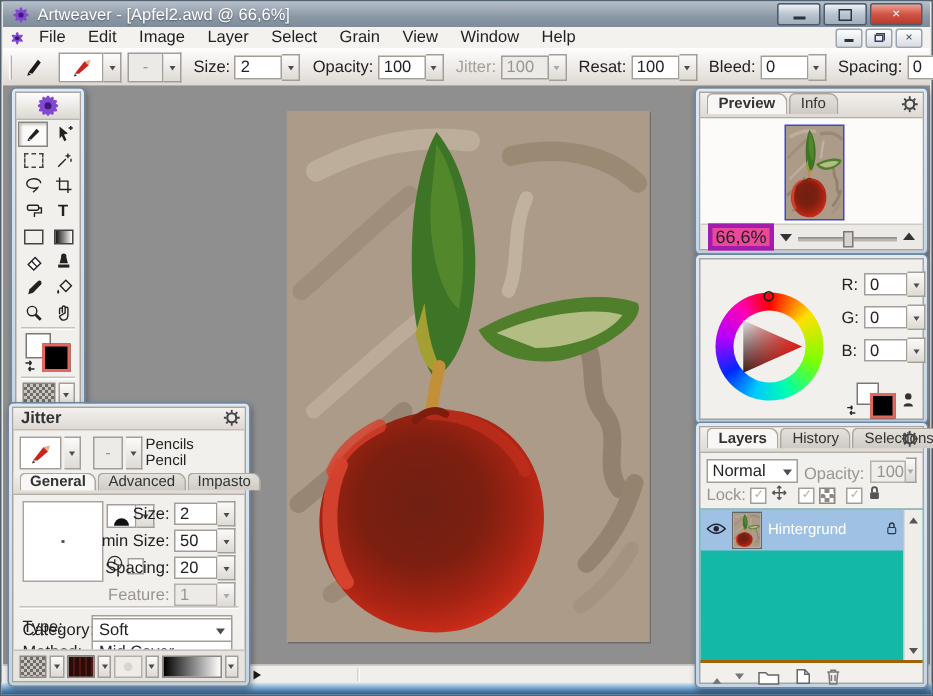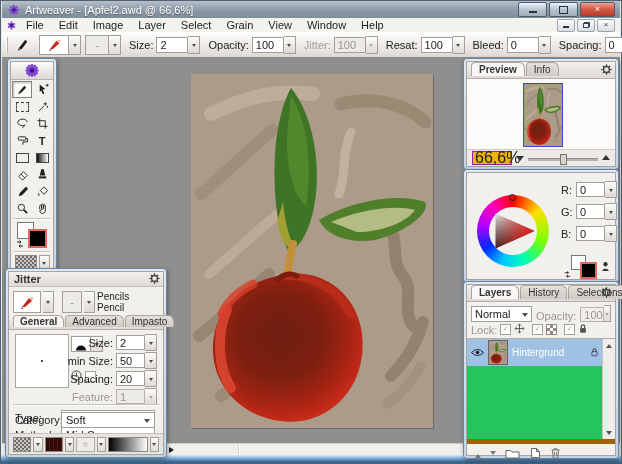--- a/index.html
+++ b/index.html
@@ -84,21 +84,21 @@
   .swap{position:absolute;left:4px;top:19px;width:10px;height:10px}
   .pattern-row{display:flex;align-items:center;justify-content:center;gap:2px;padding-top:2px}
   .noise{width:20px;height:13px;border:1px solid #8d8881;
          background:repeating-conic-gradient(#6f6b66 0 25%,#c9c5bf 0 50%) 0 0/4px 4px}
   .spn2{width:9px;height:13px;border:1px solid #a39e97;background:linear-gradient(#fbfbfa,#dedad4);
         display:flex;align-items:center;justify-content:center}
   
   .pv-body{position:relative;height:70px;background:#fcfbfa;border-bottom:1px solid #cfcac4}
   .pv-thumb{position:absolute;left:56px;top:4px;width:38px;height:62px;border:1px solid #3b49c8}
   .pv-bottom{position:relative;height:16px;background:#eceae6;display:flex;align-items:center;padding:0 5px;gap:4px}
-  .pv-zoom{width:36px;height:12px;border:1px solid #a21caf;background:#eab308;display:flex;align-items:center;padding-left:2px;font-size:16px}
+  .pv-zoom{width:36px;height:12px;border:3px solid #a21caf;background:#ec4899;display:flex;align-items:center;padding-left:2px;font-size:12px}
   .tri-dn{width:0;height:0;border:4px solid transparent;border-top:5px solid #333;margin-top:5px}
   .tri-up{width:0;height:0;border:4px solid transparent;border-bottom:5px solid #333;margin-bottom:5px}
   .slider{position:relative;flex:1;height:9px}
   .slider .track{position:absolute;left:0;right:0;top:4px;height:2px;background:#b9b4ad;border-top:1px solid #918c85}
   .slider .thumb{position:absolute;left:46%;top:0;width:5px;height:9px;background:#d6d2cc;border:1px solid #7c7770}
   
   .wheel{position:absolute;left:10px;top:22px;width:72px;height:72px;border-radius:50%;
          background:conic-gradient(#ff0000,#ffe000 14%,#7cff00 30%,#00ffb0 44%,#00c8ff 55%,#0028ff 66%,#b400ff 78%,#ff00b4 90%,#ff0000)}
   .wheel-hole{position:absolute;left:12px;top:12px;width:48px;height:48px;border-radius:50%;background:#f2f0ed}
   .cw-tri{position:absolute;left:13px;top:13px;width:46px;height:46px;
@@ -113,21 +113,21 @@
   .cp-bg{position:absolute;left:113px;top:89px;width:13px;height:13px;background:#000;border:2px solid #e2685e}
   
   .ly-ctl{position:relative;height:18px;display:flex;align-items:flex-end;padding:2px 4px 0;gap:4px}
   .blend{width:92px;height:14px;border:1px solid #a39e97;background:#fff;display:flex;align-items:center;padding:0 3px}
   .blend .arr-dn{margin-left:auto}
   .opbox{width:24px;height:13px;border:1px solid #b6b1ab;background:#f0eeeb;color:#9a968f;display:flex;align-items:center;padding-left:3px}
   .lockrow{display:flex;align-items:center;gap:3px;padding:1px 4px 2px;color:#9a968f}
   .cb{width:9px;height:9px;border:1px solid #a39e97;background:#fff;font-size:8px;line-height:8px;text-align:center;color:#b0aca6}
   .checker{width:9px;height:9px;border:1px solid #8d8881;
            background:repeating-conic-gradient(#8d8881 0 25%,#fff 0 50%) 0 0/6px 6px}
-  .ly-list{position:relative;height:100px;background:#22c55e;border-top:1px solid #b3aea7;border-bottom:5px solid #a16207}
+  .ly-list{position:relative;height:100px;background:#14b8a6;border-top:1px solid #b3aea7;border-bottom:2px solid #a16207}
   .ly-row{position:absolute;left:0;right:12px;top:0;height:27px;background:#9fc1e4;display:flex;align-items:center;gap:4px;padding:0 4px}
   .ly-name{color:#fff;font-size:10px}
   .ly-thumb{width:18px;height:23px;border:1px solid #666;background:#fff}
   .vsb{position:absolute;right:0;top:0;bottom:0;width:12px;background:#efedea;border-left:1px solid #c9c4be}
   .vsb .b{position:absolute;left:0;right:0;height:10px;display:flex;align-items:center;justify-content:center}
   .tri6-up{width:0;height:0;border:3px solid transparent;border-bottom:4px solid #555}
   .tri6-dn{width:0;height:0;border:3px solid transparent;border-top:4px solid #555}
   .ly-bottom{display:flex;align-items:center;gap:9px;padding:3px 8px 0}
   
   .bd-title{height:14px;display:flex;align-items:center;padding:0 5px;font-weight:bold;color:#333;

